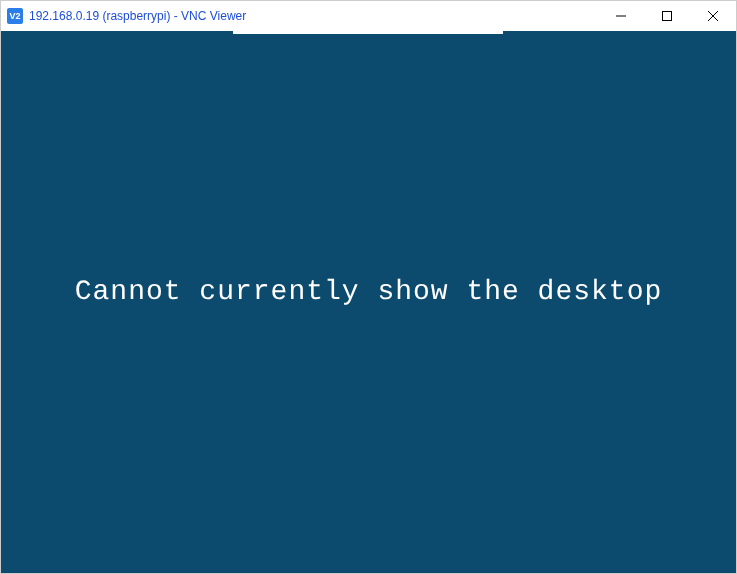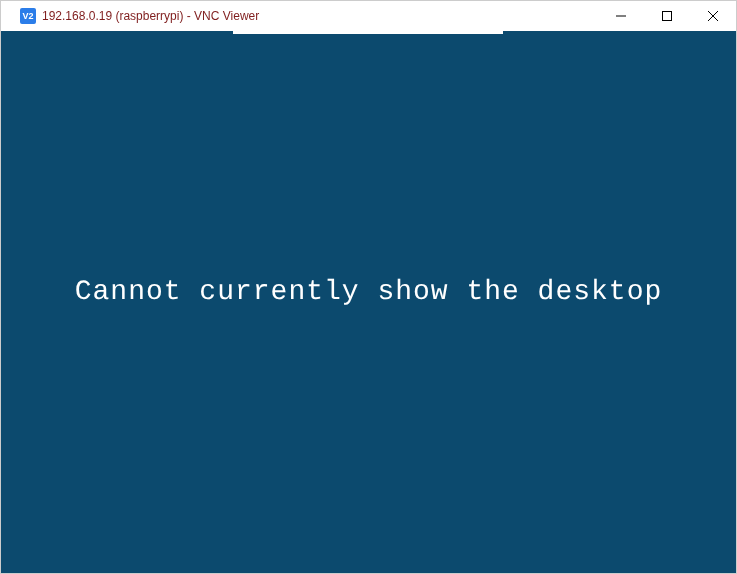--- a/index.html
+++ b/index.html
@@ -19,40 +19,40 @@
       height: 100%;
       display: flex;
       flex-direction: column;
       border: 1px solid #cccccc;
     }
     .titlebar {
       height: 30px;
       background: #ffffff;
       display: flex;
       align-items: center;
-      padding-left: 19px;
+      padding-left: 6px;
       flex-shrink: 0;
     }
     .app-icon {
       width: 16px;
       height: 16px;
       background: #2b7de9;
       color: #ffffff;
       font-size: 9px;
       font-weight: bold;
       display: flex;
       align-items: center;
       justify-content: center;
       border-radius: 2px;
       margin-right: 6px;
       font-family: Arial, sans-serif;
     }
     .title-text {
       font-size: 12px;
-      color: #7f1d1d;
+      color: #1d4ed8;
       flex-grow: 1;
     }
     .window-controls {
       display: flex;
       height: 100%;
     }
     .win-btn {
       width: 46px;
       height: 100%;
       display: flex;

